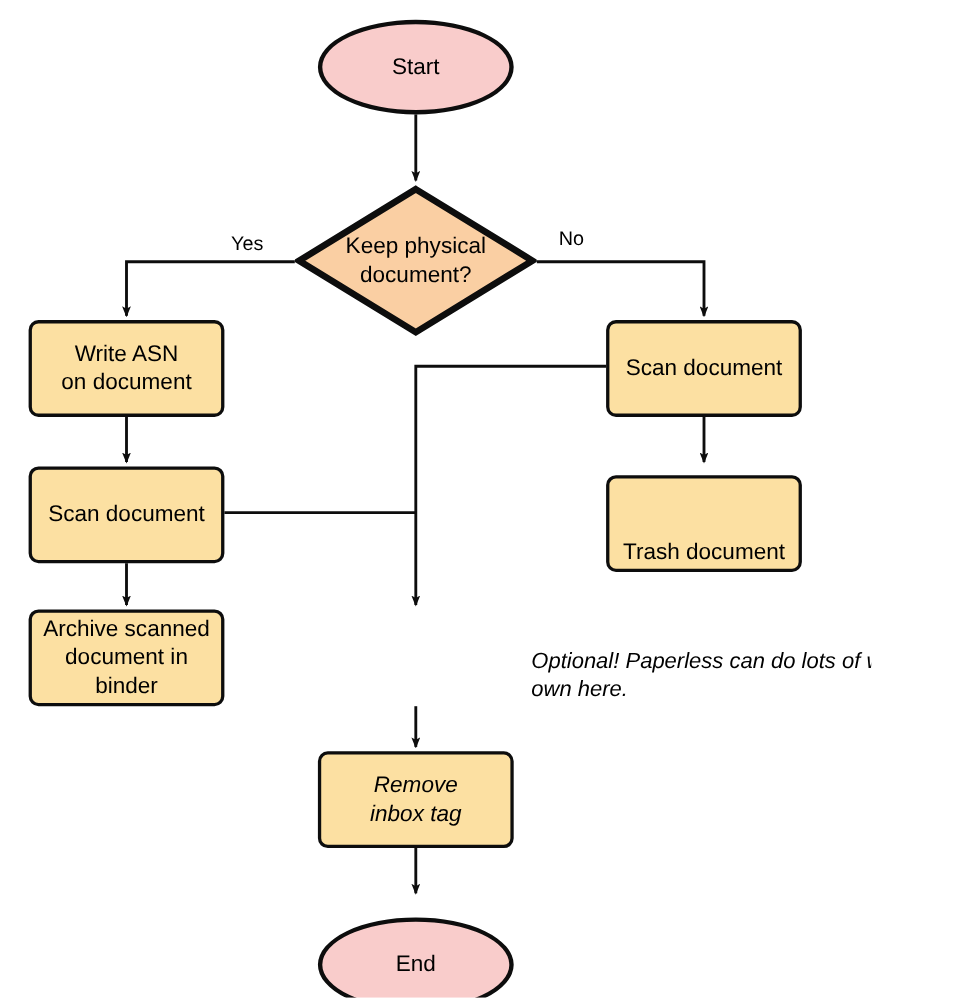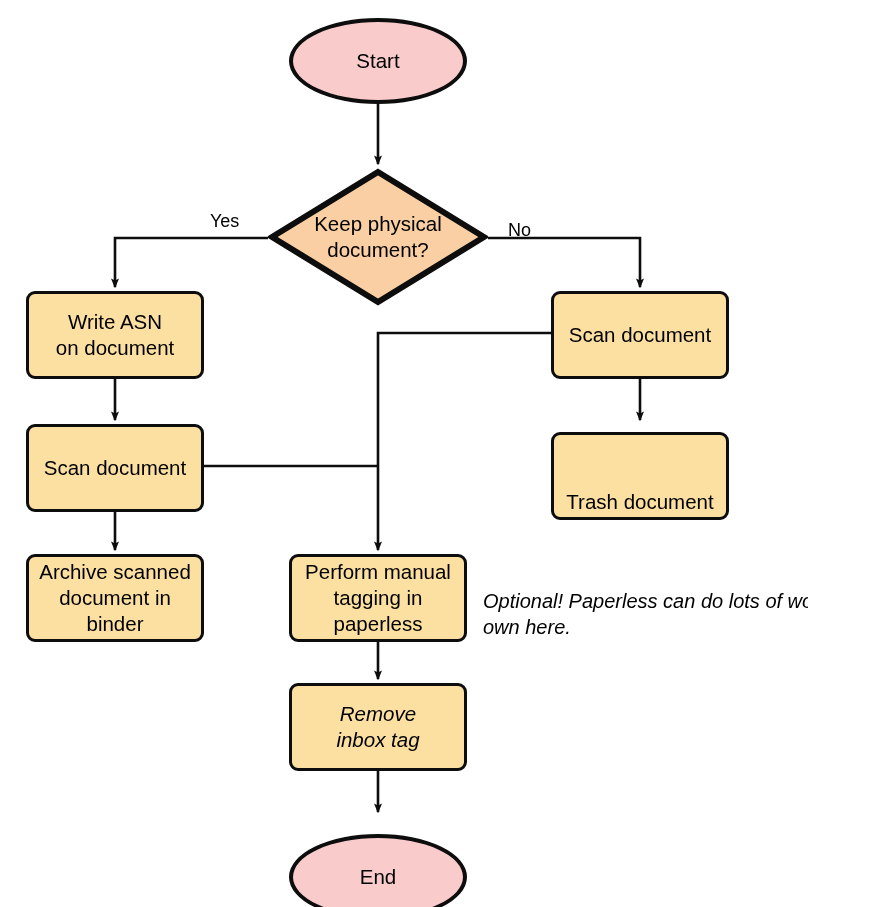--- a/index.html
+++ b/index.html
@@ -10,21 +10,20 @@
   }
   body {
     font-family: "Liberation Sans", sans-serif;
   }
   #canvas {
     position: relative;
     width: 792px;
     height: 907px;
     background: #ffffff;
     overflow: hidden;
-    padding-left: 16px;
   }
   #edges {
     position: absolute;
     left: 0;
     top: 0;
     width: 888px;
     height: 907px;
   }
   .node {
     position: absolute;
@@ -122,21 +121,21 @@
 
   <div class="node node-decision" style="left:268px; top:168px; width:220px; height:138px;">
     <svg class="decision-shape" viewBox="0 0 220 138" preserveAspectRatio="none" aria-hidden="true">
       <polygon points="110,4 216,69 110,134 4,69" fill="#facfa3" stroke="#0d0d0d" stroke-width="6" stroke-linejoin="miter"></polygon>
     </svg>
     <span class="decision-label">Keep physical
 document?</span>
   </div>
 
   <div class="edge-label" style="left:210px; top:209px;">Yes</div>
-  <div class="edge-label" style="left:508px; top:218px;">No</div>
+  <div class="edge-label" style="left:508px; top:205px;">No</div>
 
   <div class="node node-process" style="left:26px; top:291px; width:178px; height:88px;">
     <span>Write ASN
 on document</span>
   </div>
 
   <div class="node node-process" style="left:26px; top:424px; width:178px; height:88px;">
     <span>Scan document</span>
   </div>
 
@@ -147,25 +146,20 @@
   </div>
 
   <div class="node node-process" style="left:551px; top:291px; width:178px; height:88px;">
     <span>Scan document</span>
   </div>
 
   <div class="node node-process" style="left:551px; top:432px; width:178px; height:88px;align-items:flex-end;">
     <span>Trash document</span>
   </div>
 
-  <div class="node node-process" style="left:289px; top:554px; width:178px; height:88px;">
-    <span>Perform manual
-tagging in
-paperless</span>
-  </div>
 
   <div class="node node-process" style="left:289px; top:683px; width:178px; height:88px;font-style:italic;">
     <span>Remove
 inbox tag</span>
   </div>
 
   <div class="node node-terminator" style="left:289px; top:834px; width:178px; height:86px;">
     <span>End</span>
   </div>
 

